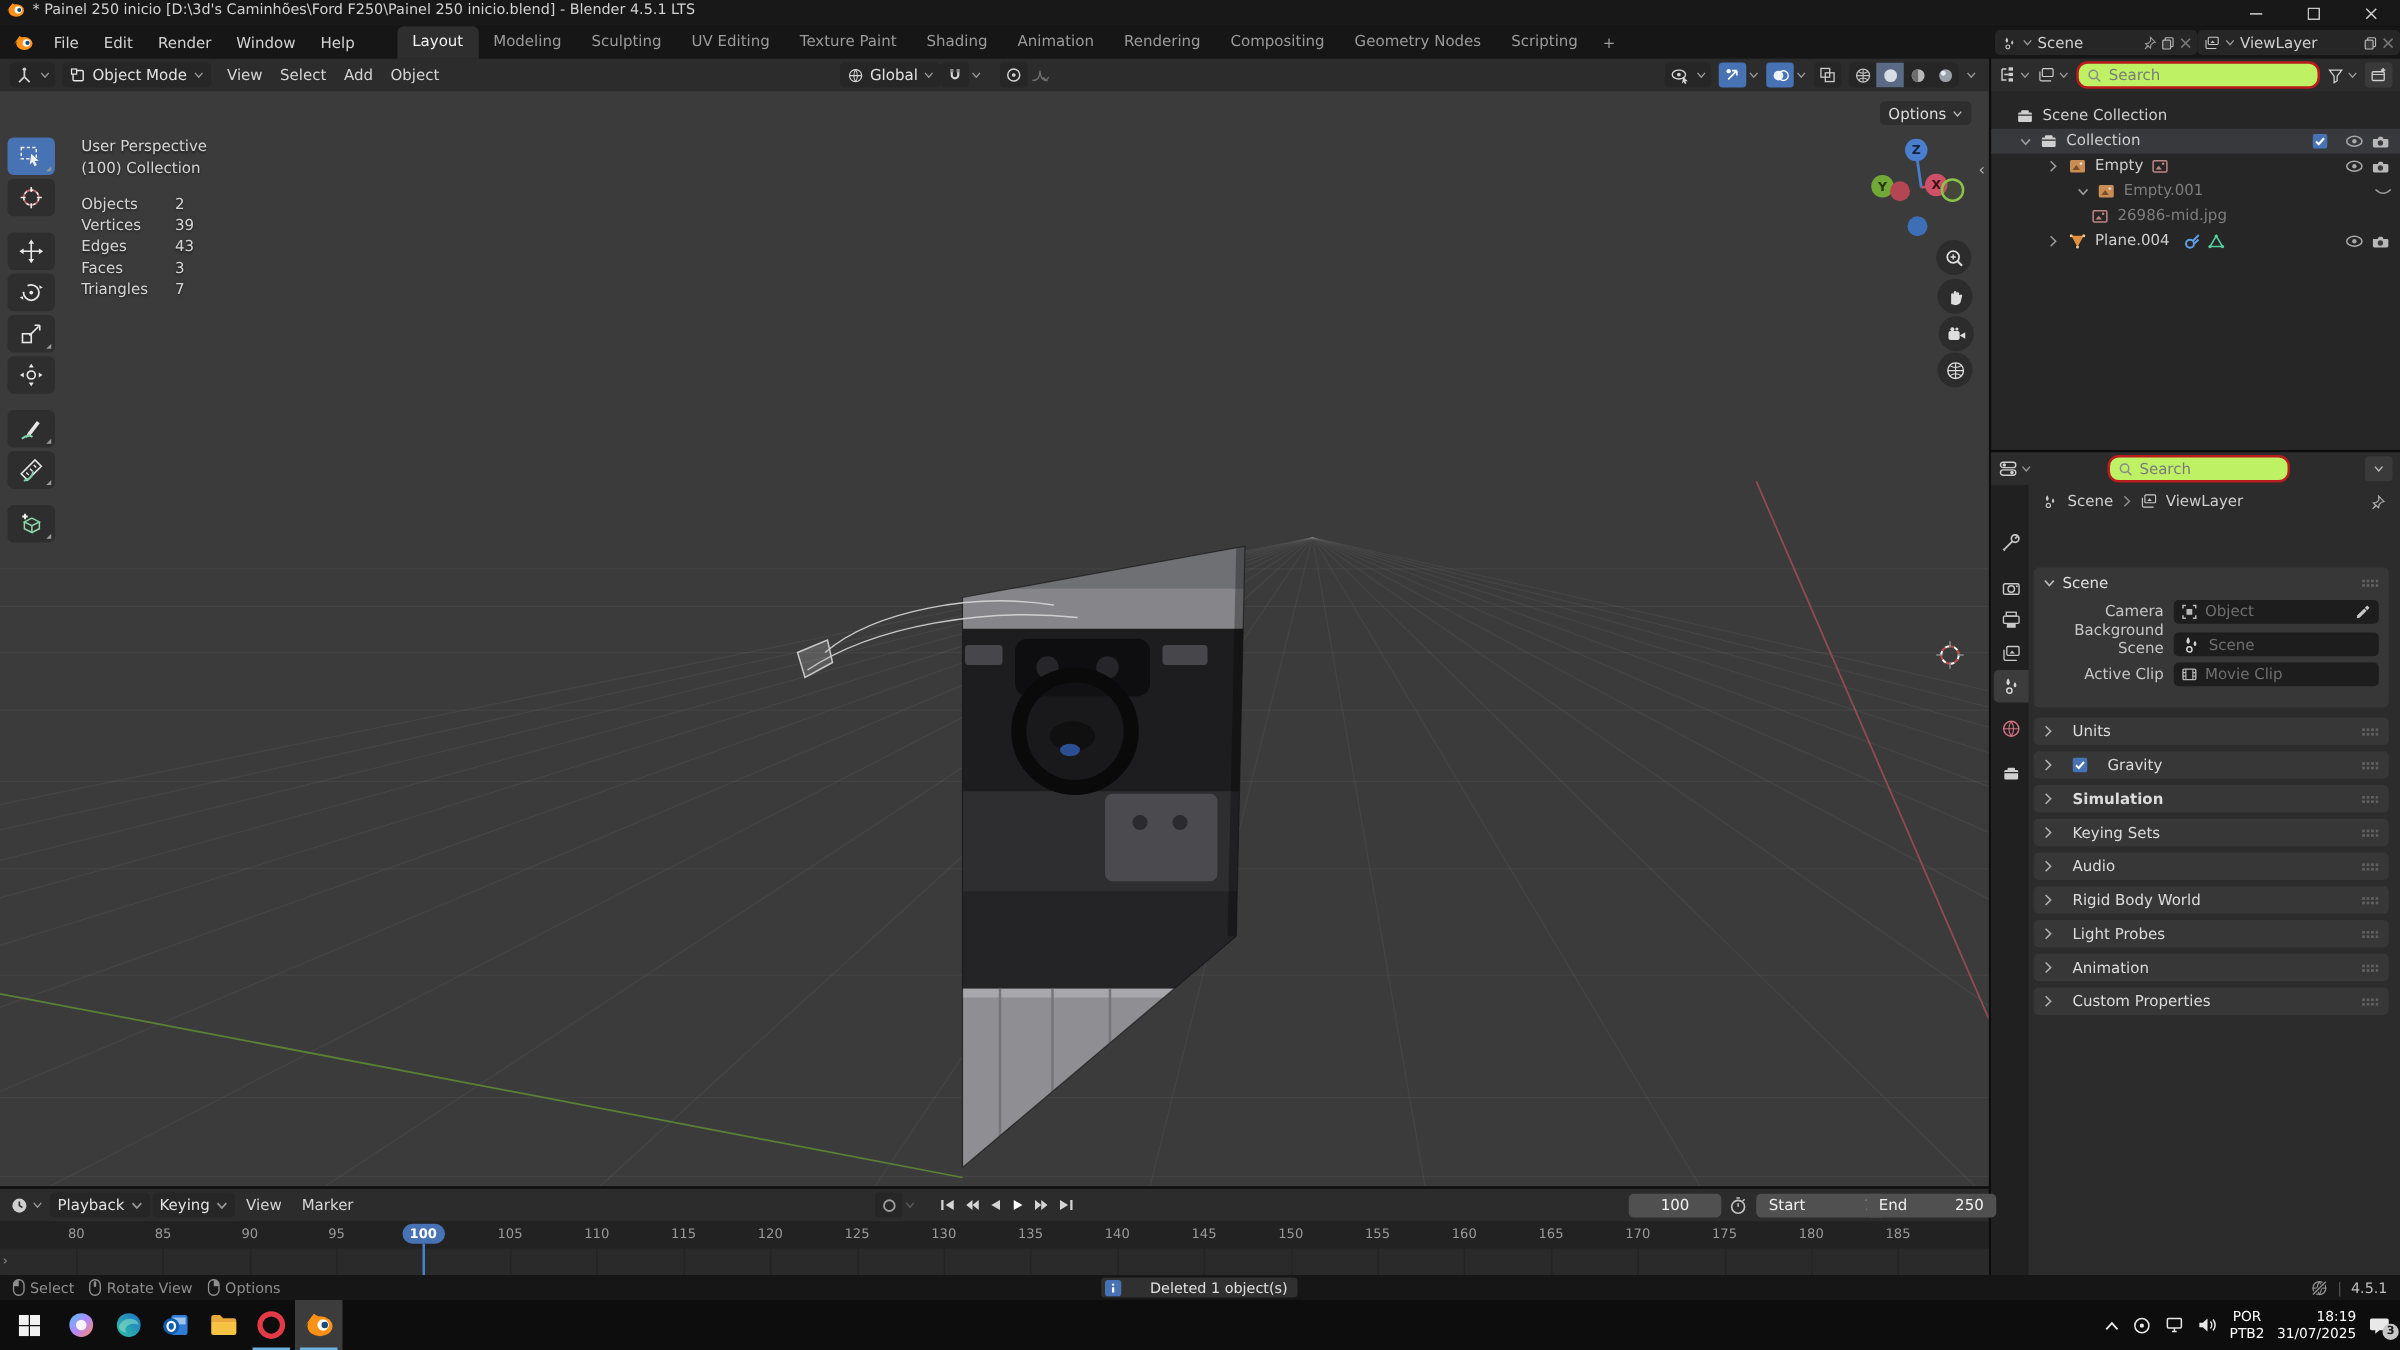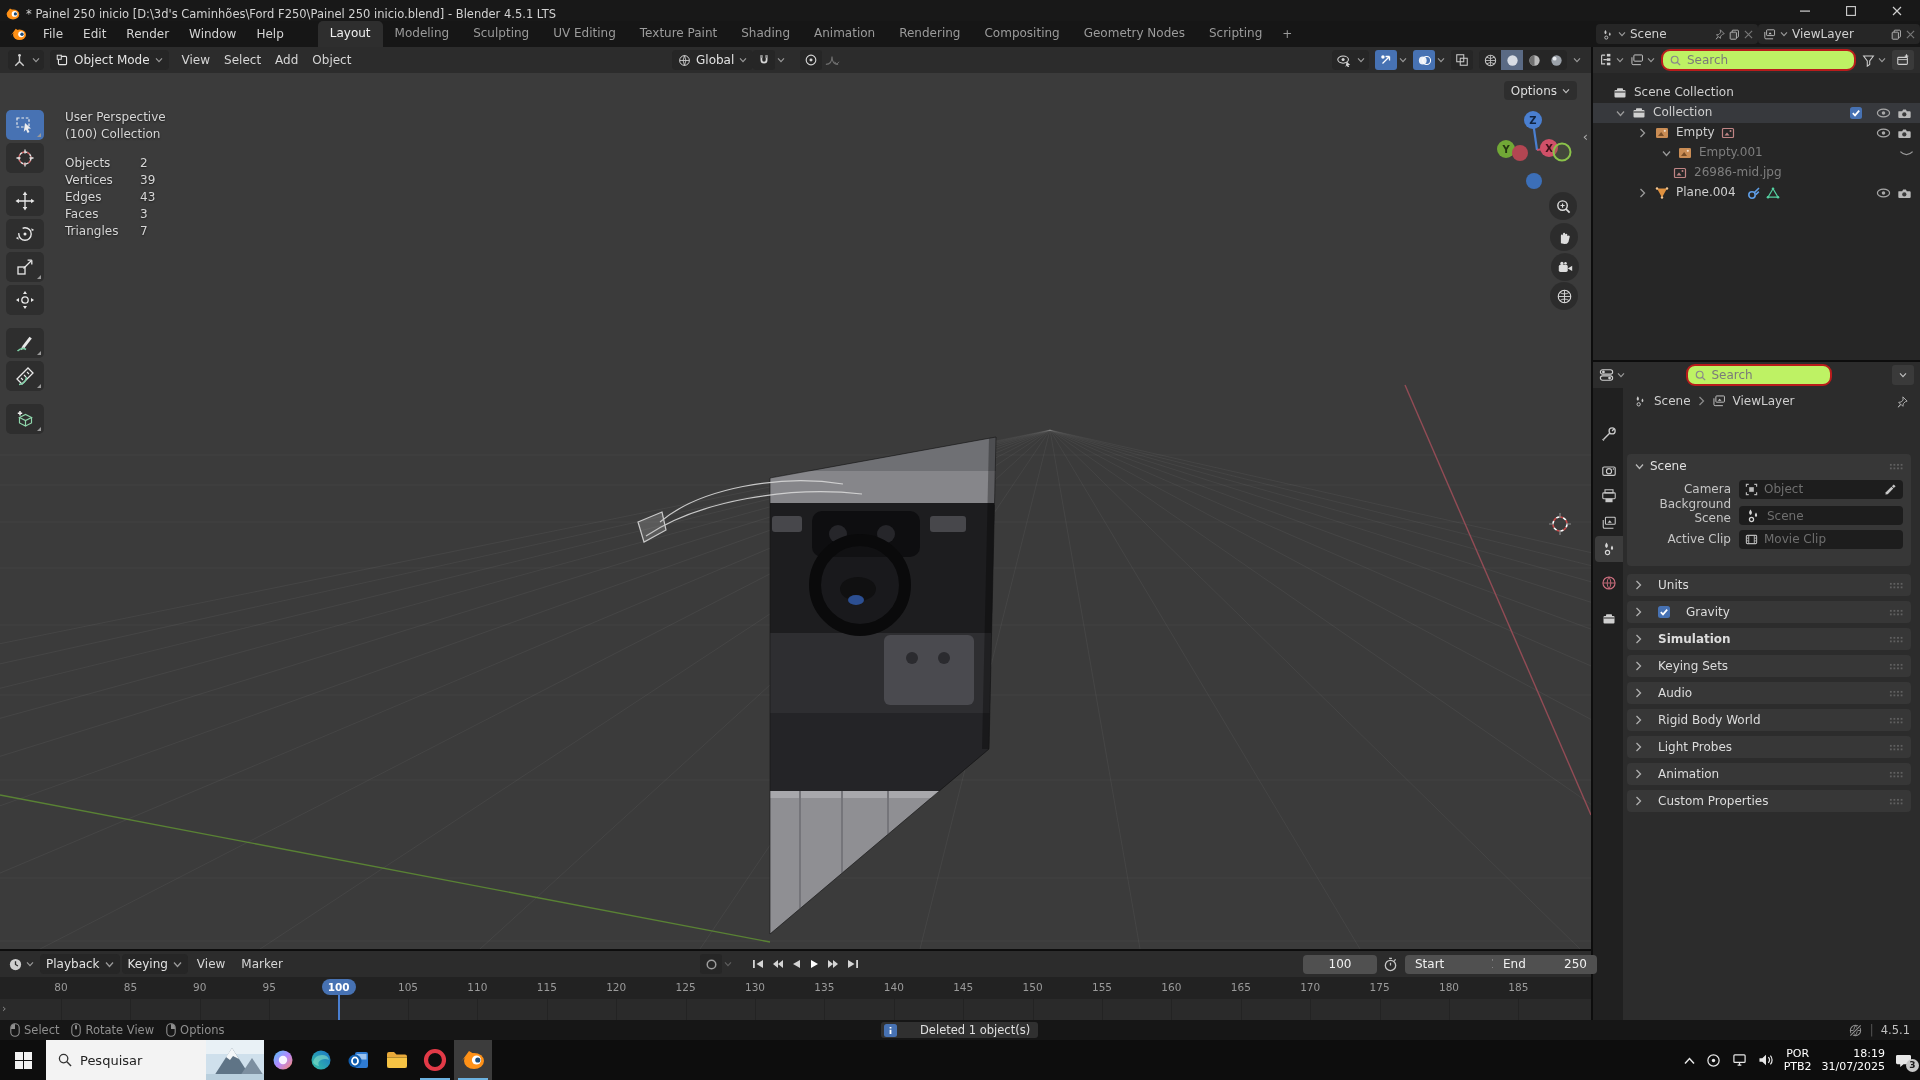--- a/index.html
+++ b/index.html
@@ -1,19 +1,19 @@
 <!DOCTYPE html>
 <html><head>
 <meta charset="utf-8">
 <style>
   html,body{margin:0;padding:0;width:1920px;height:1080px;overflow:hidden;background:#0d0d0d;
     font-family:"DejaVu Sans","Liberation Sans",sans-serif;font-size:12px;color:#cccccc;}
   svg{display:block}
   
-  #titlebar{position:absolute;left:0;top:0;width:1920px;height:21px;background:#181818;display:flex;align-items:flex-end;}
+  #titlebar{position:absolute;left:0;top:0;width:1920px;height:21px;background:#181818;display:flex;align-items:flex-start;}
   #titlebar .tb-logo{margin:0 6px 0 5px;display:flex}
   #win-title{color:#d2d2d2;font-size:11.5px;white-space:nowrap}
   .win-btns{margin-left:auto;display:flex;height:21px}
   .wbtn{width:46px;height:21px;display:flex;align-items:center;justify-content:center;color:#cfcfcf;font-size:12px}
   
   #topbar{position:absolute;left:0;top:21px;width:1920px;height:26px;background:#161616;display:flex;align-items:center}
   #topbar .tb-blender{margin:0 8px 0 10px;display:flex}
   #menubar{display:flex;gap:4px}
   .menu-item{padding:3px 8px;color:#d4d4d4;border-radius:3px}
   #tabs{display:flex;margin-left:26px;height:26px;align-items:flex-end}
@@ -1245,37 +1245,20 @@
 
 <div id="taskbar">
   <div id="start-btn">
     <svg width="17" height="17" viewBox="0 0 17 17">
         <rect x="0" y="0" width="8" height="8" fill="#f2f2f2"></rect>
         <rect x="9" y="0" width="8" height="8" fill="#f2f2f2"></rect>
         <rect x="0" y="9" width="8" height="8" fill="#f2f2f2"></rect>
         <rect x="9" y="9" width="8" height="8" fill="#f2f2f2"></rect>
       </svg>
   </div>
-  <div id="tb-search">
-    <svg width="14" height="14" viewBox="0 0 15 15">
-        <circle cx="6" cy="6" r="4.5" fill="none" stroke="#333" stroke-width="1.4"></circle>
-        <path d="M9.5 9.5 L14 14" stroke="#333" stroke-width="1.5"></path>
-      </svg>
-    <span class="ph">Pesquisar</span>
-    <span id="search-img">
-      <svg width="58" height="40" viewBox="0 0 58 40">
-          <rect width="58" height="40" fill="#cfe0ec"></rect>
-          <rect width="58" height="14" fill="#e9f1f6"></rect>
-          <polygon points="8,36 26,8 44,36" fill="#5f7486"></polygon>
-          <polygon points="20,17 26,8 33,19 27,16 24,20" fill="#f4f7f9"></polygon>
-          <polygon points="34,36 46,18 58,36" fill="#7c8fa0"></polygon>
-          <rect y="34" width="58" height="6" fill="#b9cfdd"></rect>
-        </svg>
-    </span>
-  </div>
   <div id="apps" style="display:flex">
       <div class="appcell">
         <svg width="24" height="24" viewBox="0 0 24 24">
           <defs>
             <linearGradient id="cop" x1="0" y1="0" x2="1" y2="1">
               <stop offset="0" stop-color="#4fc3f7"></stop>
               <stop offset="0.5" stop-color="#b388ff"></stop>
               <stop offset="1" stop-color="#ff8a65"></stop>
             </linearGradient>
           </defs>

